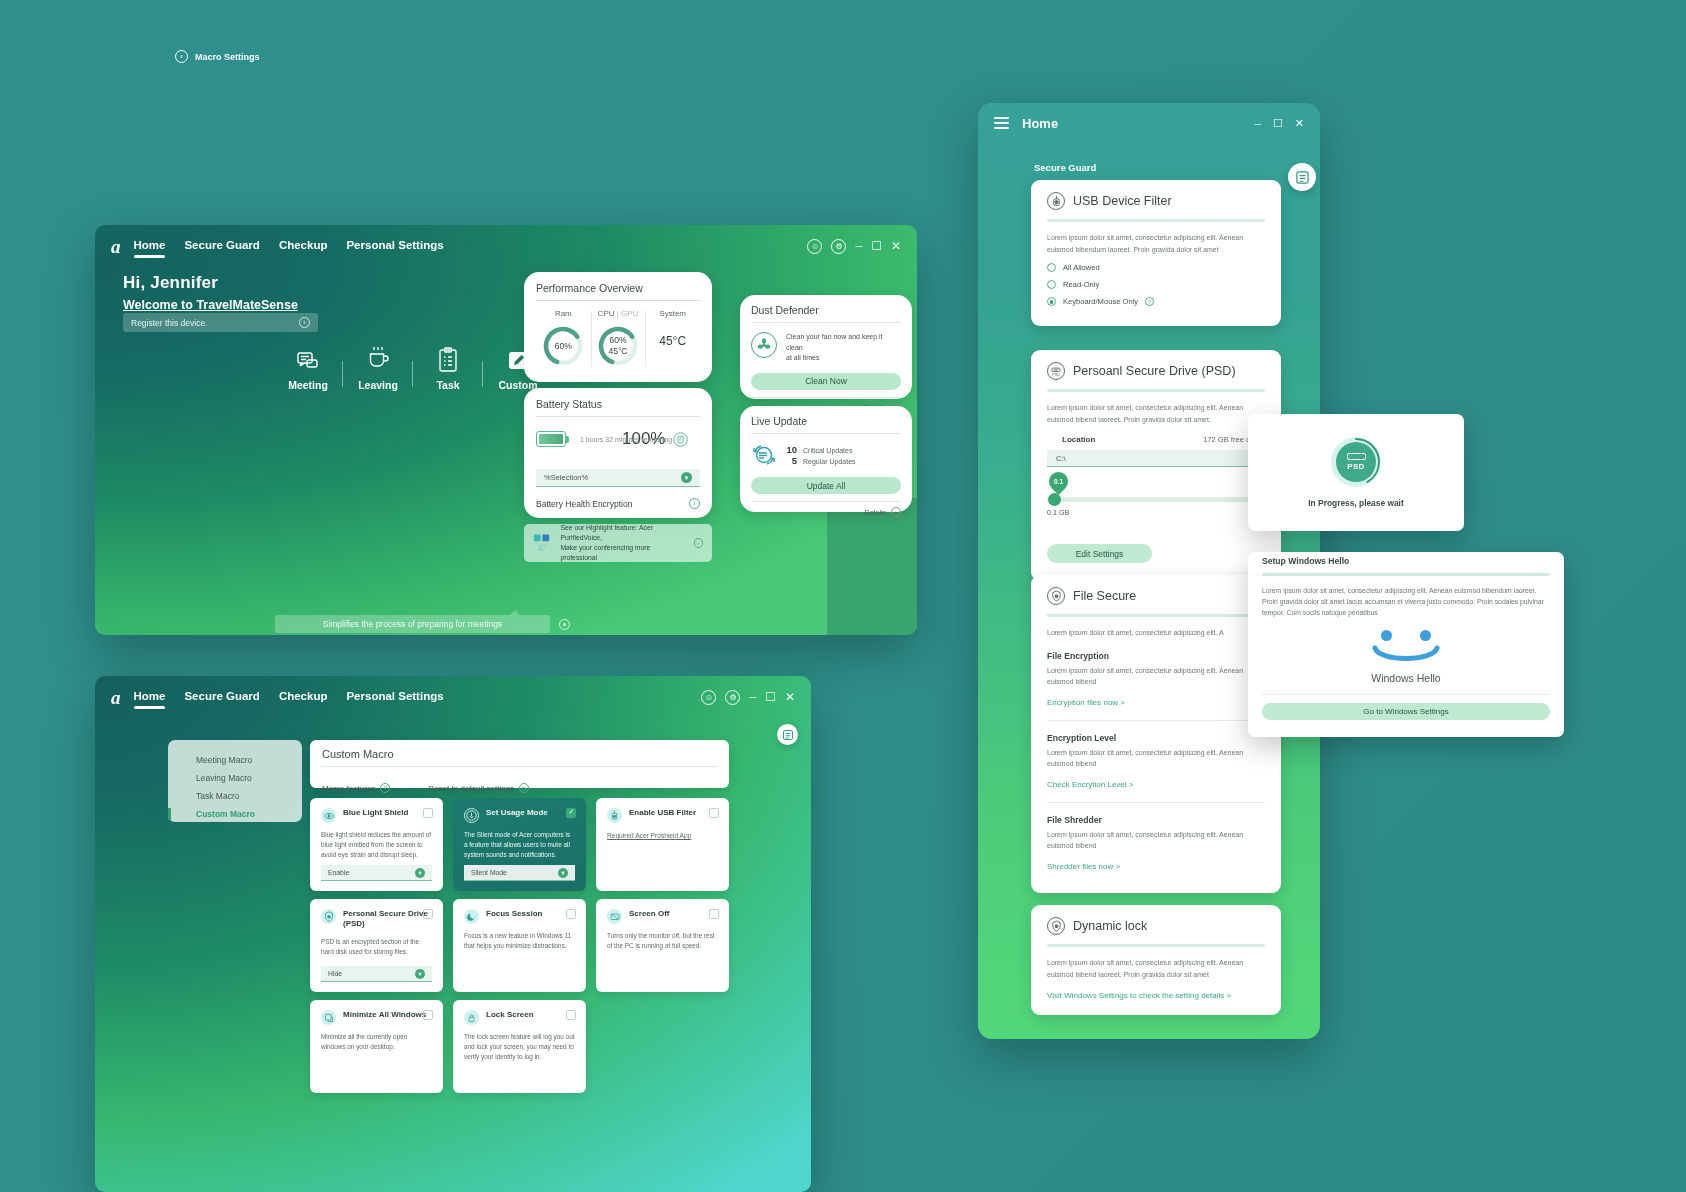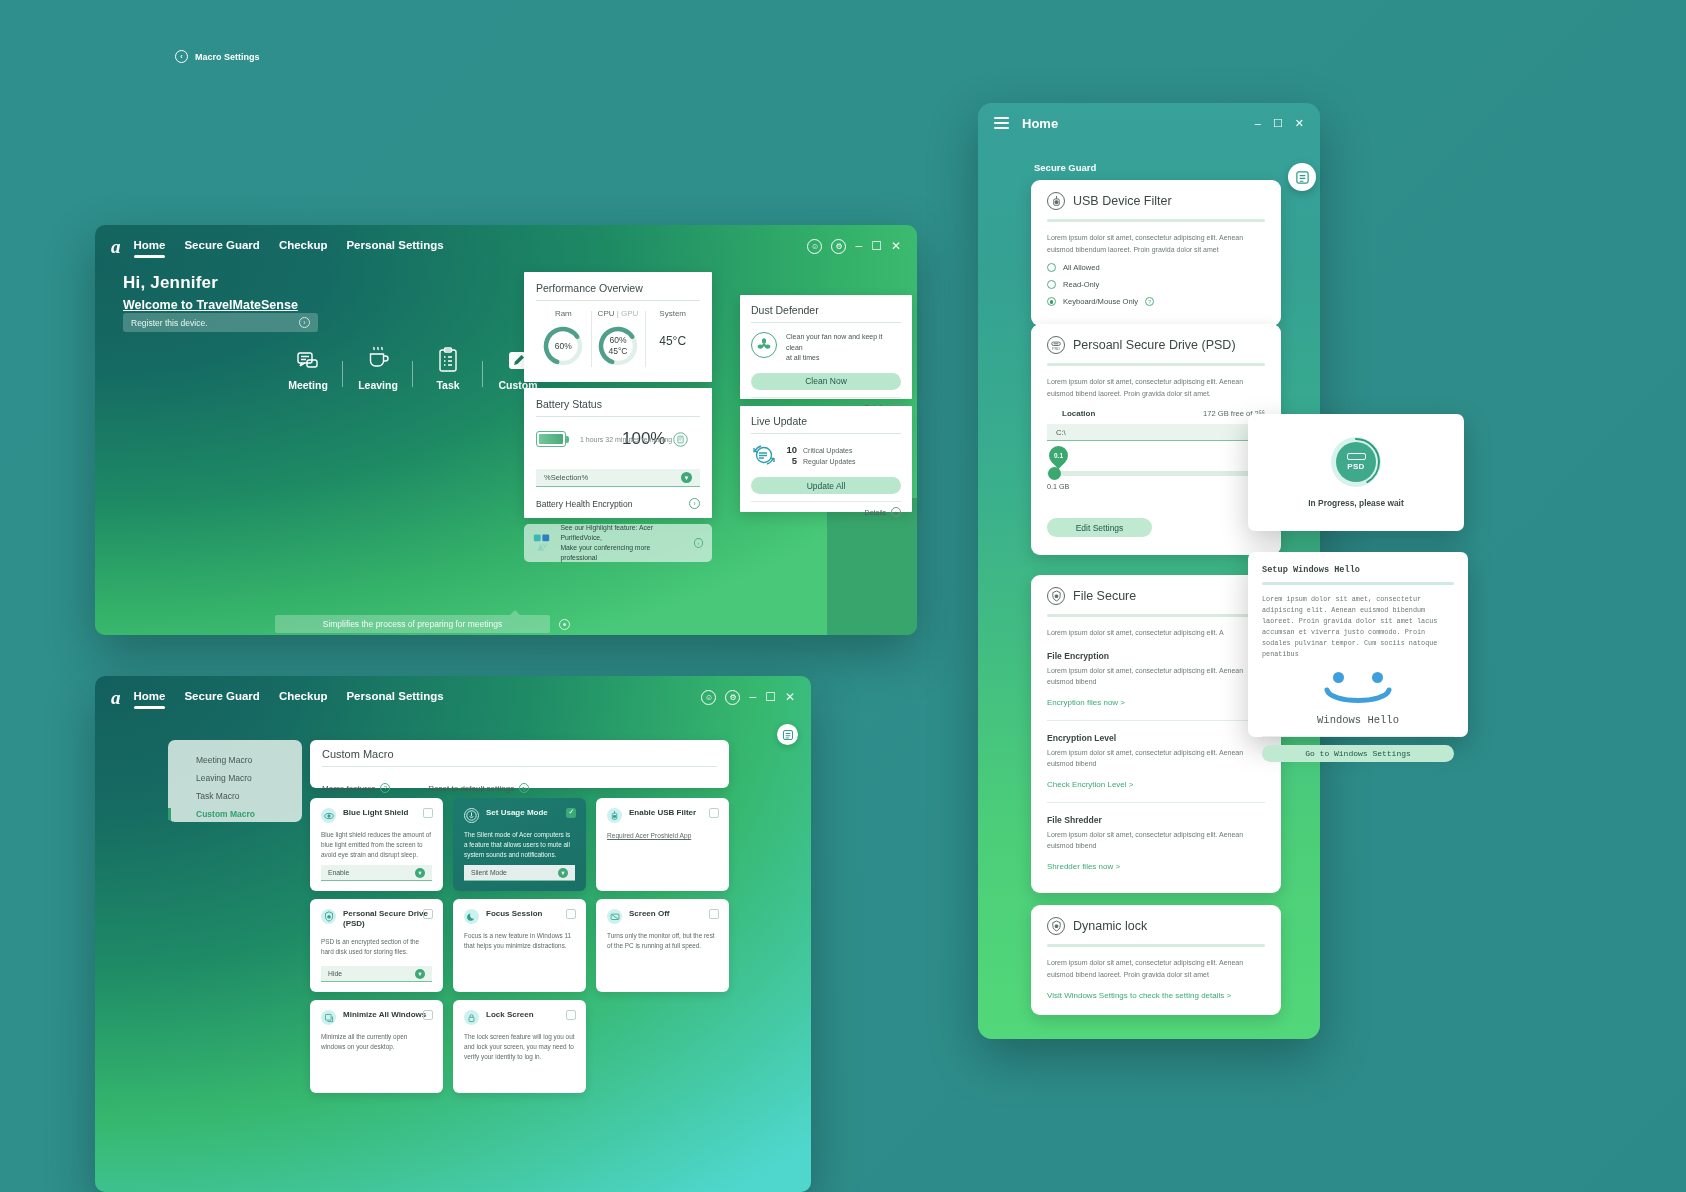--- a/index.html
+++ b/index.html
@@ -110,21 +110,21 @@
   }
   .gear-float {
     position:absolute; left: 464px; top: 394px;
     width: 11px;height:11px;border:1.2px solid rgba(255,255,255,.8);border-radius:50%;
   }
   .gear-float::after{content:"";position:absolute;left:3px;top:3px;width:3px;height:3px;background:rgba(255,255,255,.8);border-radius:50%;}
 
   .illus { position: absolute; left: 185px; top: 405px; width: 275px; height: 135px; }
 
   
-  .card { background: #fff; border-radius: 1px; box-shadow: 0 4px 14px rgba(0,0,0,.14); }
+  .card { background: #fff; border-radius: 15px; box-shadow: 0 4px 14px rgba(0,0,0,.14); }
   .card-title { font-size: 10.5px; color: #3b4a49; font-weight: 400; }
   .hr { height:1px; background:#d9e6e0; margin: 6px 0 0; }
 
   #perf { position: absolute; left: 524px; top: 272px; width: 188px; height: 110px; padding: 10px 12px; }
   .perf-cols { display:flex; margin-top: 8px; }
   .perf-col { flex:1; text-align:center; position: relative; }
   .perf-col + .perf-col::before{content:"";position:absolute;left:0;top:2px;width:1px;height:56px;background:#e0ebe5;}
   .perf-head { font-size: 8px; color:#5a6b68; margin-bottom: 6px;}
   .perf-head .dim { color:#aab8b5; }
   .ring { width:44px;height:44px;margin:0 auto; position:relative; }
@@ -321,24 +321,23 @@
   }
   .psd-badge{width:50px;height:50px;border-radius:50%;position:relative;
     background:#d7f2ec;display:flex;align-items:center;justify-content:center;}
   .psd-inner{width:40px;height:40px;border-radius:50%;background:#3fa98c;
     display:flex;flex-direction:column;align-items:center;justify-content:center;gap:2px;}
   .psd-inner .bar{width:19px;height:7px;border:1.5px solid #fff;border-radius:2px;}
   .psd-inner .lbl{font-size:8px;font-weight:700;color:#fff;letter-spacing:.3px;}
   .psd-msg{font-size:8.4px;color:#3c4a48;font-weight:700;}
 
   #hello-dialog{
-    position:absolute; left:1248px; top:552px; width:220px; height:185px;
+    position:absolute; left:1248px; top:552px; width:316px; height:185px;
     background:#fff; border-radius:7px; box-shadow:0 10px 28px rgba(0,0,0,.22);
-    padding: 13px 14px;
-    font-family: Liberation Mono, monospace;
+    padding: 4px 14px;
   }
   .hd-title{font-size:8.6px;font-weight:700;color:#3a4846;}
   .hd-rule{height:2.5px;background:#cfeadf;border-radius:2px;margin:7px 0 9px;}
   .hd-body{font-size:6.8px;color:#6b7875;line-height:1.62;}
   .hello-face{margin:12px auto 0;width:86px;height:40px;position:relative;}
   .hello-eye{position:absolute;top:0;width:11px;height:11px;border-radius:50%;background:#3f9fdc;}
   .hd-hello{text-align:center;font-size:10.5px;color:#4a5755;margin-top:2px;}
   .hd-btn{height:18px;border-top:1px solid #e4eeea;margin-top:10px;padding-top:8px;}
   .hd-btn-in{height:17px;border-radius:9px;background:#bfe9d1;display:flex;align-items:center;
     justify-content:center;font-size:8px;color:#23594a;cursor:pointer;}
@@ -857,21 +856,21 @@
     <span class="radio"></span>
     <span class="radio-lbl">Read-Only</span>
   </div>
   <div class="radio-row">
     <span class="radio sel"></span>
     <span class="radio-lbl">Keyboard/Mouse Only</span>
     <span class="qmark">?</span>
   </div>
 </div>
 
-<div class="gcard" style="top:324px;height:231px;">
+<div class="gcard" style="top:350px;height:231px;">
   <div class="gc-head">
     <span class="gc-ico">
       <svg width="12" height="12" viewBox="0 0 14 14" fill="none" stroke="#5c6b68" stroke-width="1.1">
         <rect x="2" y="3.6" width="10" height="4" rx="2"></rect>
           <path d="M4.2 5.6h5.6"></path>
         <text x="7" y="12.4" font-size="4.4" fill="#5c6b68" stroke="none" text-anchor="middle" font-family="Liberation Sans">PSD</text>
       </svg>
     </span>
     <span class="gc-title">Persoanl Secure Drive (PSD)</span>
   </div>

